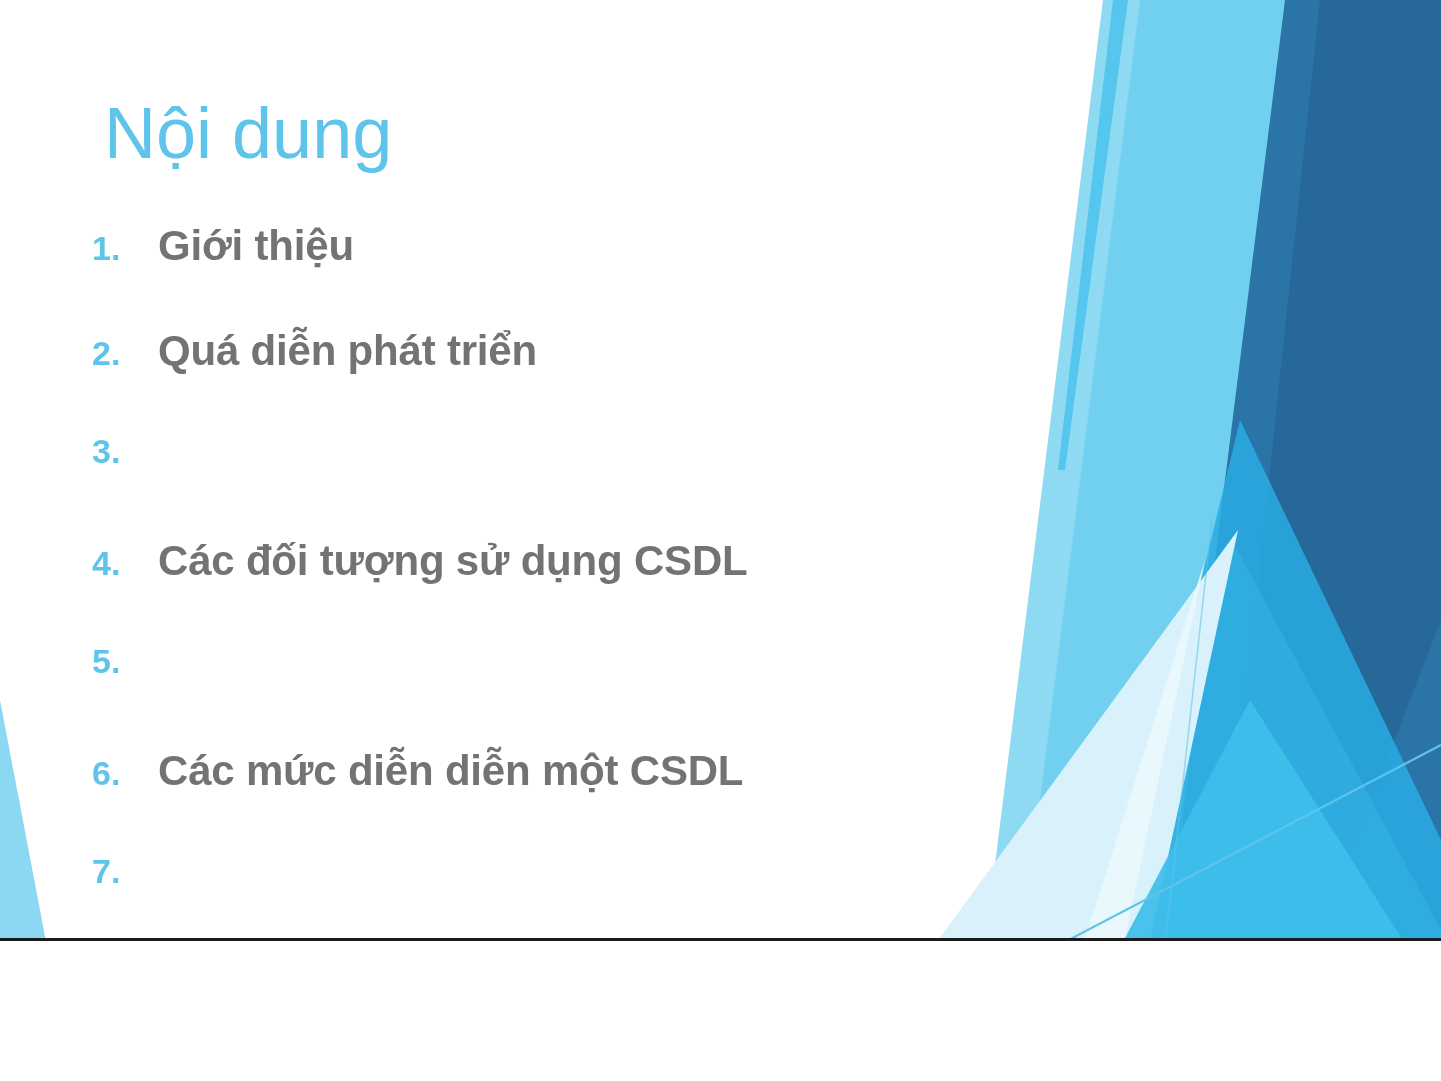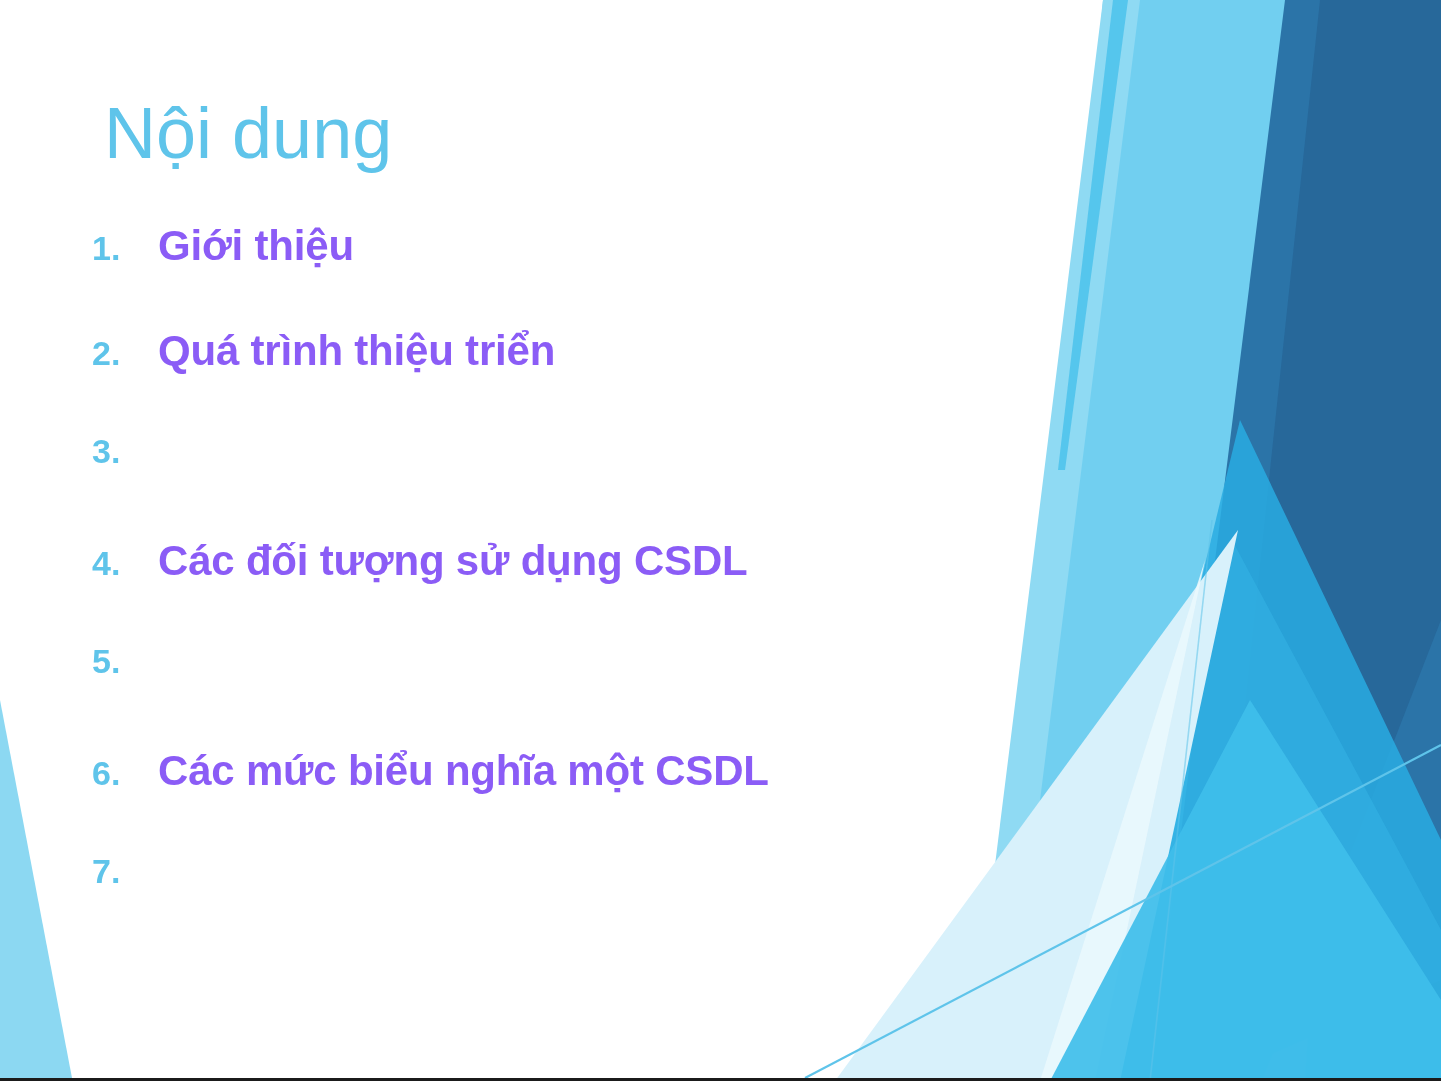--- a/index.html
+++ b/index.html
@@ -3,21 +3,21 @@
 <meta charset="utf-8">
 <style>
   html, body {
     margin: 0;
     padding: 0;
     background: #ffffff;
   }
   #slide {
     position: relative;
     width: 1441px;
-    height: 1081px;
+    height: 941px;
     background: #ffffff;
     overflow: hidden;
     font-family: "Liberation Sans", sans-serif;
   }
 
   
   #deco-right, #deco-left, #deco-line {
     position: absolute;
     top: 0;
     left: 0;
@@ -69,21 +69,21 @@
     font-size: 34px;
     font-weight: 700;
     color: #5FC4EA;
     text-align: left;
     padding-left: 10px;
     box-sizing: border-box;
   }
   .item-text {
     font-size: 42px;
     font-weight: 700;
-    color: #8b5cf6;
+    color: #737373;
     white-space: nowrap;
     letter-spacing: -0.2px;
   }
 </style>
 </head>
 <body>
 
 <div id="slide">
 
   <svg id="deco-right" viewBox="0 0 1441 1081" preserveAspectRatio="none">
@@ -124,39 +124,39 @@
 
   <ol id="content-list">
 
     <li class="content-item">
       <span class="item-number">1.</span>
       <span class="item-text">Giới thiệu</span>
     </li>
 
     <li class="content-item">
       <span class="item-number">2.</span>
-      <span class="item-text">Quá trình thiệu triển</span>
+      <span class="item-text">Quá diễn phát triển</span>
     </li>
 
     <li class="content-item">
       <span class="item-number">3.</span>
     </li>
 
     <li class="content-item">
       <span class="item-number">4.</span>
       <span class="item-text">Các đối tượng sử dụng CSDL</span>
     </li>
 
     <li class="content-item">
       <span class="item-number">5.</span>
     </li>
 
     <li class="content-item">
       <span class="item-number">6.</span>
-      <span class="item-text">Các mức biểu nghĩa một CSDL</span>
+      <span class="item-text">Các mức diễn diễn một CSDL</span>
     </li>
 
     <li class="content-item">
       <span class="item-number">7.</span>
     </li>
 
   </ol>
 
   <div id="bottom-rule"></div>
 

